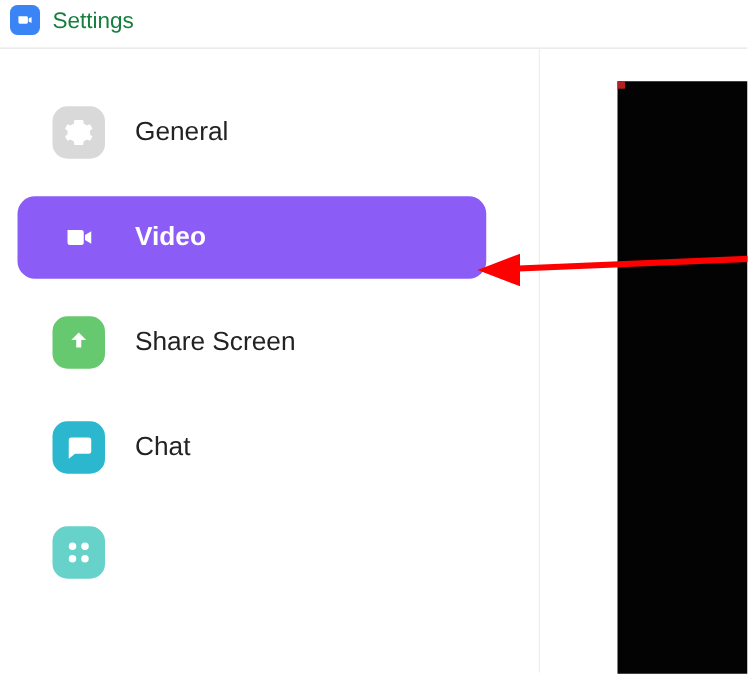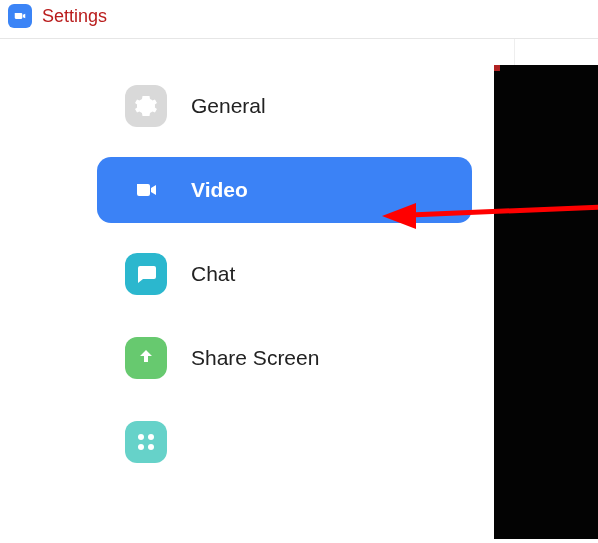--- a/index.html
+++ b/index.html
@@ -23,47 +23,46 @@
       height: 24px;
       background: #3b84f6;
       border-radius: 6px;
       display: flex;
       align-items: center;
       justify-content: center;
     }
     .app-icon svg { width: 14px; height: 14px; fill: #fff; }
     .header-title {
       font-size: 18px;
-      color: #b91c1c;
+      color: #15803d;
       font-weight: 400;
     }
     .body {
       display: flex;
       height: calc(543px - 44px);
       position: relative;
-      justify-content: center;
     }
     .sidebar {
       width: 432px;
       padding-top: 28px;
       position: relative;
       border-right: 1px solid #eee;
     }
     .nav { list-style: none; }
     .nav-item {
       display: flex;
       align-items: center;
       gap: 24px;
       padding: 12px 0 12px 28px;
       margin: 6px 42px 18px 14px;
       border-radius: 14px;
       cursor: pointer;
     }
     .nav-item.active {
-      background: #3b82f6;
+      background: #8b5cf6;
     }
     .nav-item.active .nav-label { color: #fff; font-weight: 700; }
     .nav-label {
       font-size: 21px;
       color: #222;
       font-weight: 400;
     }
     .icon-box {
       width: 42px;
       height: 42px;
@@ -143,35 +142,35 @@
         <span class="icon-box">
           <svg viewBox="0 0 24 24" fill="#fff">
               <path d="M3 6h11a2 2 0 0 1 2 2v8a2 2 0 0 1-2 2H5a2 2 0 0 1-2-2V6zm14 4l5-3v10l-5-3v-4z"></path>
             </svg>
         </span>
         <span class="nav-label">Video</span>
       </li>
 
 
       <li class="nav-item">
+        <span class="icon-box ic-share">
+          <svg viewBox="0 0 24 24">
+              <path d="M12 4l6 6h-4v6h-4v-6H6l6-6z"></path>
+            </svg>
+        </span>
+        <span class="nav-label">Share Screen</span>
+      </li>
+
+      <li class="nav-item">
         <span class="icon-box ic-chat">
           <svg viewBox="0 0 24 24">
               <path d="M4 4h16a2 2 0 0 1 2 2v9a2 2 0 0 1-2 2H9l-5 4V6a2 2 0 0 1 2-2z"></path>
             </svg>
         </span>
         <span class="nav-label">Chat</span>
-      </li>
-
-      <li class="nav-item">
-        <span class="icon-box ic-share">
-          <svg viewBox="0 0 24 24">
-              <path d="M12 4l6 6h-4v6h-4v-6H6l6-6z"></path>
-            </svg>
-        </span>
-        <span class="nav-label">Share Screen</span>
       </li>
 
       <li class="nav-item">
         <span class="icon-box ic-zoomapps">
           <svg viewBox="0 0 24 24">
               <circle cx="7" cy="7" r="3"></circle>
               <circle cx="17" cy="7" r="3"></circle>
               <circle cx="7" cy="17" r="3"></circle>
               <circle cx="17" cy="17" r="3"></circle>
             </svg>

